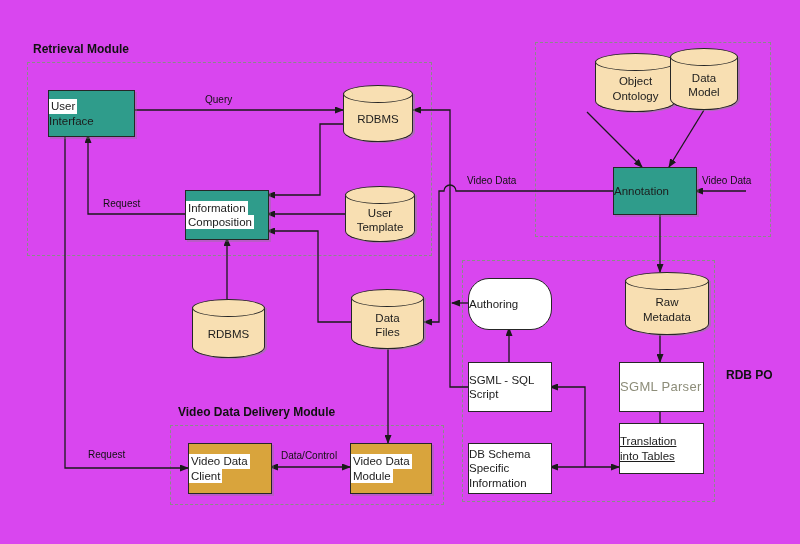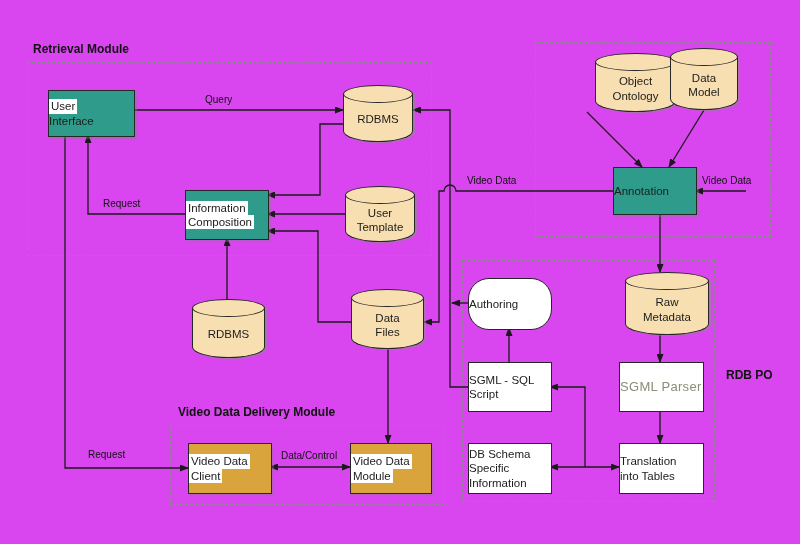--- a/index.html
+++ b/index.html
@@ -119,21 +119,21 @@
     <span class="nl">Script</span>
   </div>
   <div class="node plain" style="left:619px; top:362px; width:83px; height:48px;">
     <span class="nl small-gray">SGML Parser</span>
   </div>
   <div class="node plain" style="left:468px; top:443px; width:82px; height:49px;">
     <span class="nl">DB Schema</span>
     <span class="nl">Specific</span>
     <span class="nl">Information</span>
   </div>
-  <div class="node plain" style="left:619px; top:443px; width:83px; height:49px;">
+  <div class="node plain" style="left:619px; top:423px; width:83px; height:49px;text-decoration:underline;">
     <span class="nl">Translation</span>
     <span class="nl">into Tables</span>
   </div>
 
   <div class="cyl" style="left:343px; top:85px; width:70px; height:57px;">
     <div class="cyl-body"></div>
     <div class="cyl-top"></div>
     <div class="cyl-label">
       <span>RDBMS</span>
     </div>

